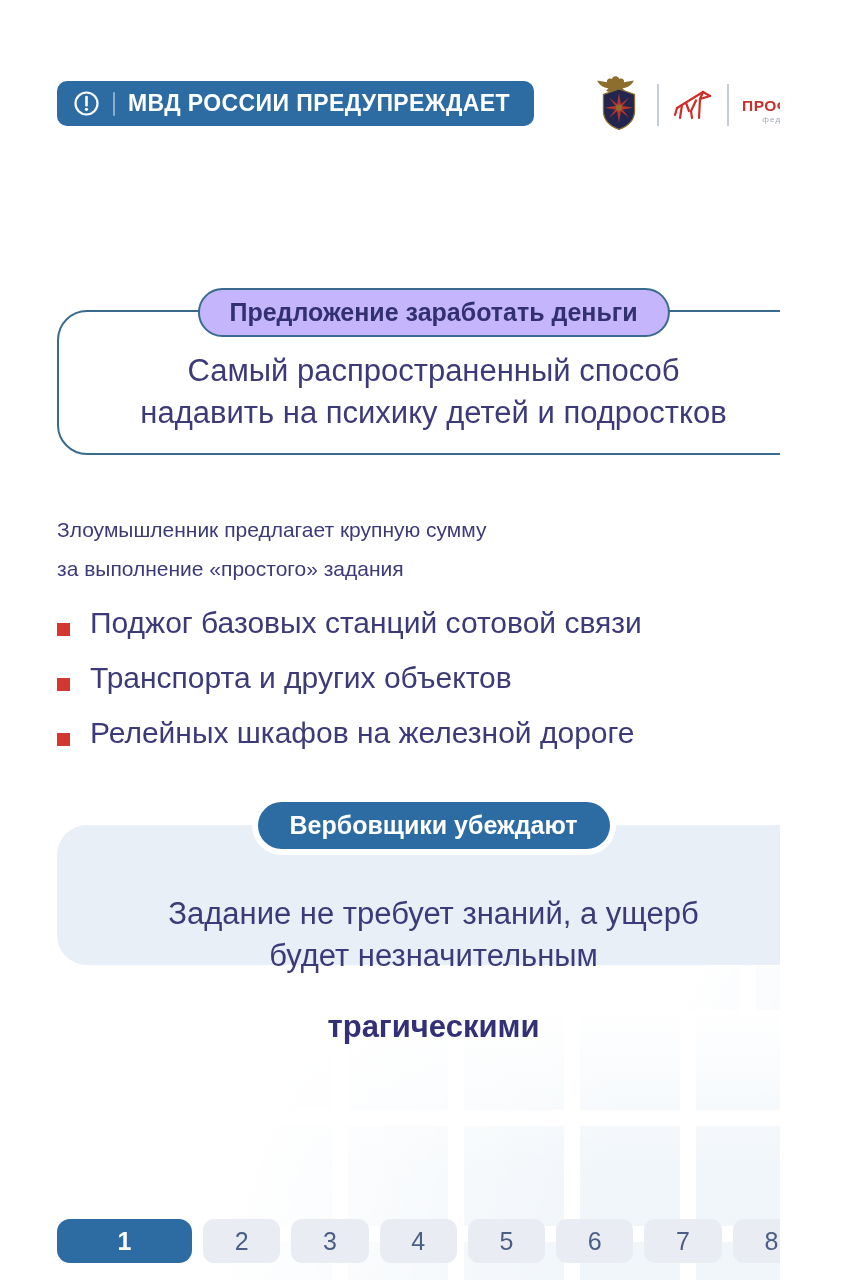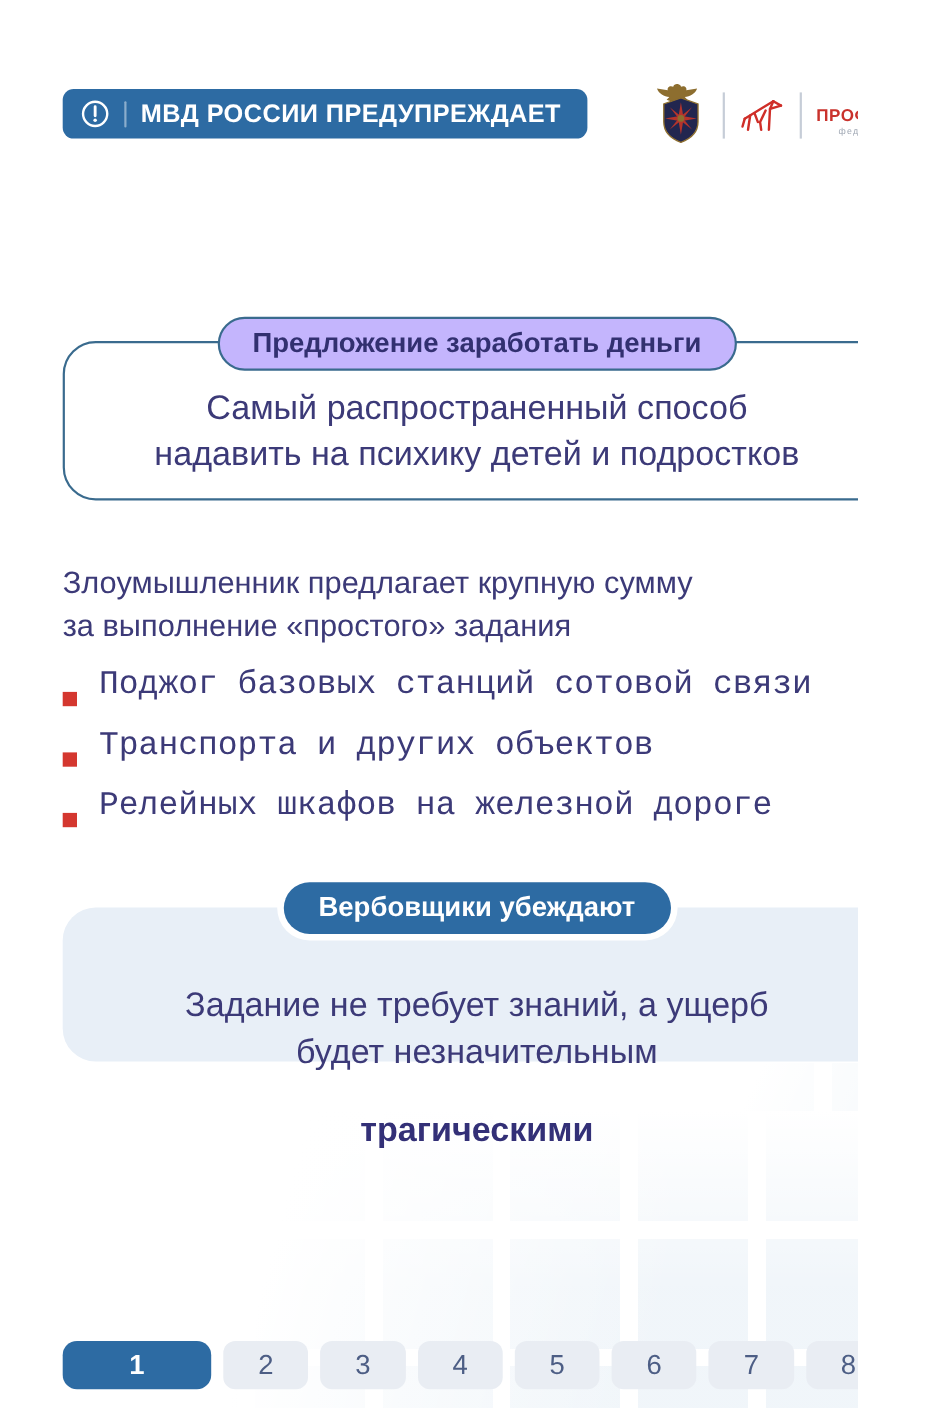--- a/index.html
+++ b/index.html
@@ -81,26 +81,26 @@
   }
   .badge-outline{
     position:absolute;top:-24px;left:50%;transform:translateX(-50%);
     background:#c4b5fd;border:2.5px solid var(--border-blue);border-radius:999px;
     padding:8px 30px;font-size:25px;font-weight:700;color:#323070;white-space:nowrap;
   }
   .card1 .card-text{margin-top:38px;text-align:center;font-size:31px;line-height:42px;color:var(--navy-text);}
   .card-text span{display:block;}
 
   
-  .paragraph{position:absolute;left:57px;top:510px;width:770px;font-size:28px;line-height:39px;color:var(--navy-text);}
+  .paragraph{position:absolute;left:57px;top:510px;width:770px;font-size:21px;line-height:39px;color:var(--navy-text);}
   .paragraph span{display:block;}
 
   
   .bullets{position:absolute;left:57px;top:604px;width:760px;list-style:none;margin:0;padding:0;}
-  .bullets li{display:flex;align-items:flex-end;gap:20px;margin-bottom:17px;font-size:30px;line-height:38px;color:var(--navy-text);font-family:Liberation Mono, monospace;}
+  .bullets li{display:flex;align-items:center;gap:20px;margin-bottom:17px;font-size:30px;line-height:38px;color:var(--navy-text);}
   .bullets .sq{flex:0 0 13px;width:13px;height:13px;background:var(--red);margin-top:12px;}
 
   
   .card2{
     position:absolute;left:57px;top:825px;width:753px;height:140px;
     background:var(--card-bg);border-radius:30px;box-sizing:border-box;
   }
   .badge-solid{
     position:absolute;top:-23px;left:50%;transform:translateX(-50%);
     background:var(--primary-blue);color:#fff;border-radius:999px;

